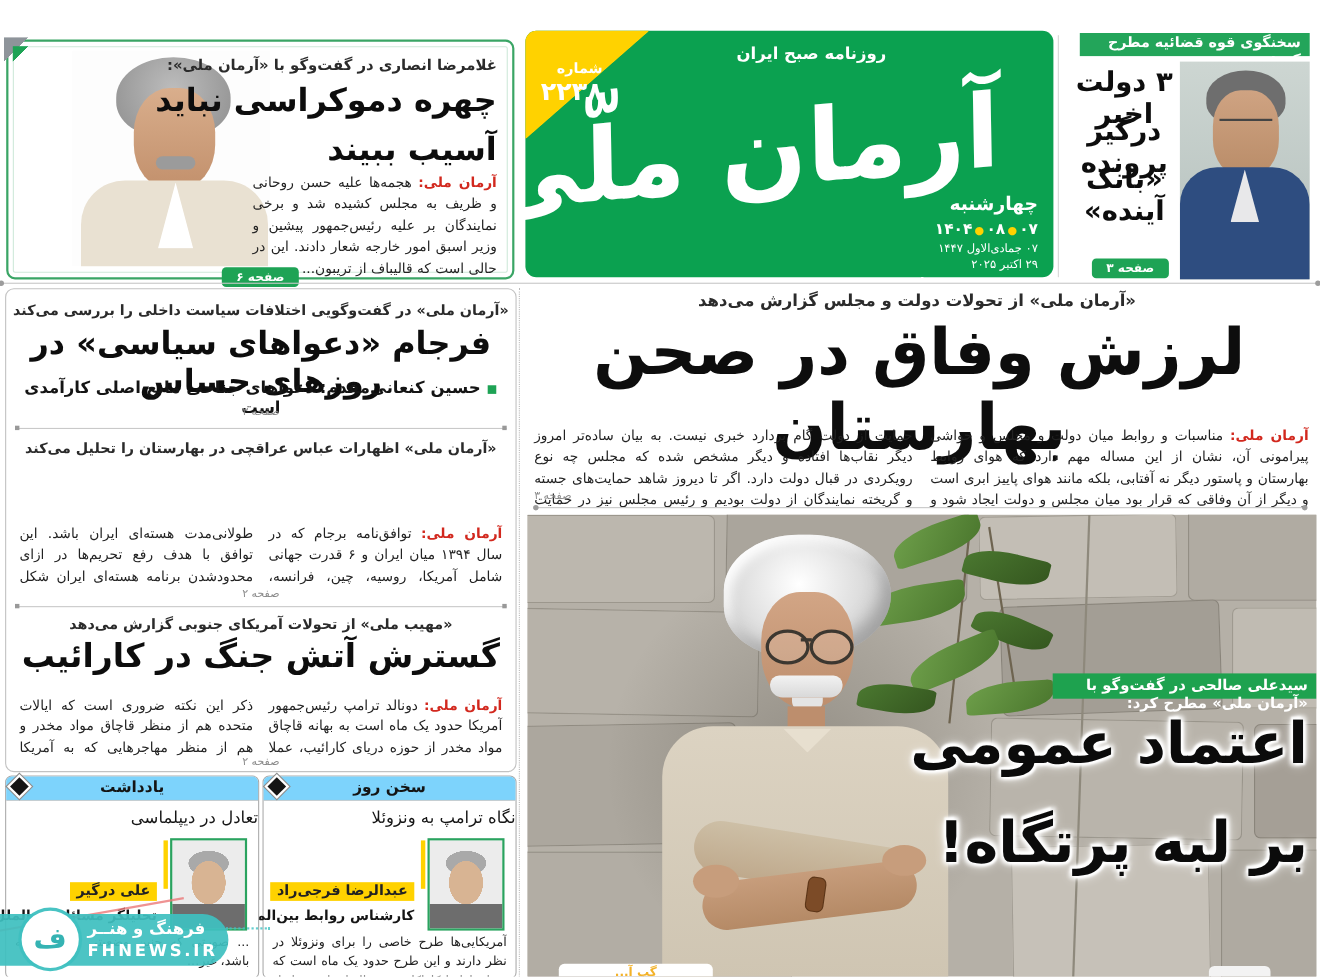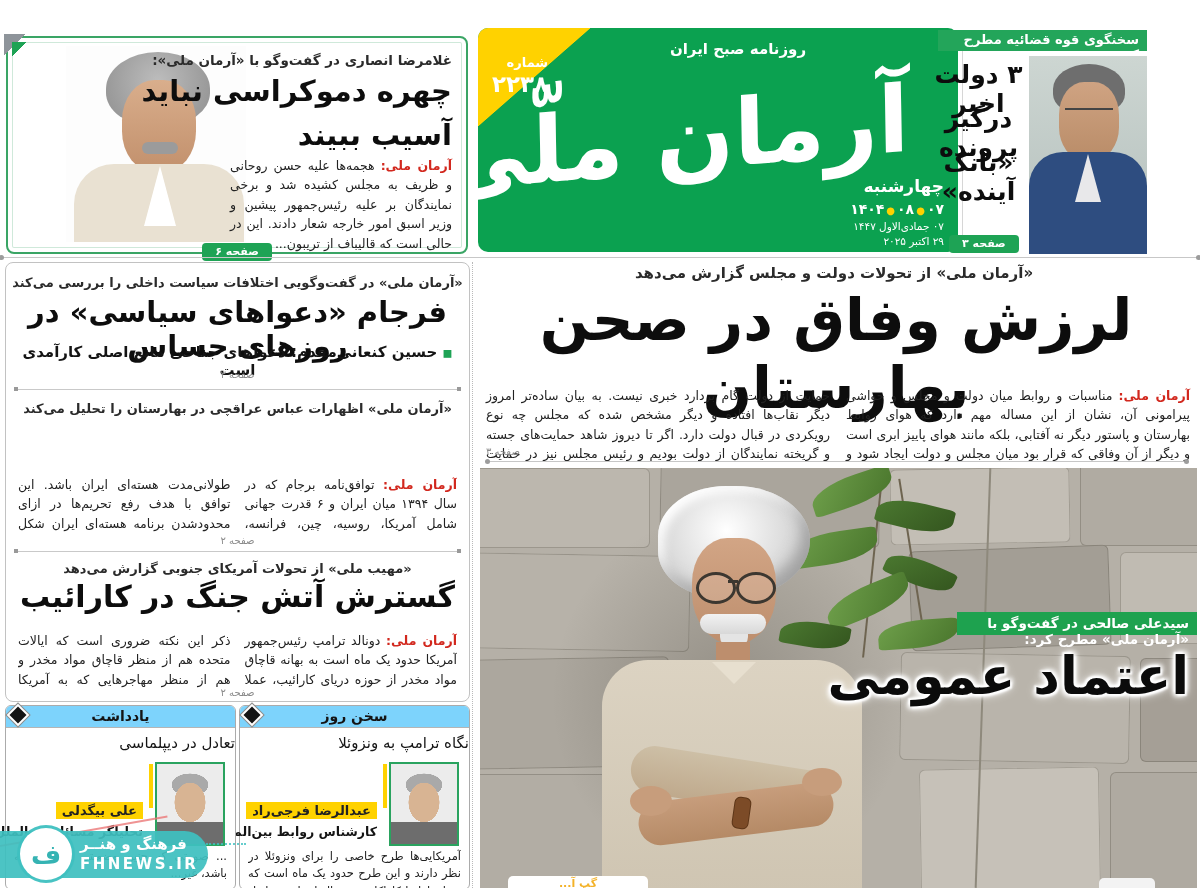--- a/index.html
+++ b/index.html
@@ -206,21 +206,21 @@
     </div>
     <div class="abs kicker" style="right:14px;top:14px;font-size:13.5px;">غلامرضا انصاری در گفت‌وگو با «آرمان ملی»:</div>
     <div class="abs headline" style="right:14px;top:36px;font-size:29px;">چهره دموکراسی نباید</div>
     <div class="abs headline" style="right:14px;top:80px;font-size:29px;">آسیب ببیند</div>
     <p class="abs body-txt jt" style="right:14px;width:222px;top:118px;margin:0;"><span class="red">آرمان ملی:</span> <span>هجمه‌ها علیه حسن روحانی و ظریف به مجلس کشیده شد و برخی نمایندگان بر علیه رئیس‌جمهور پیشین و وزیر اسبق امور خارجه شعار دادند. این در حالی است که قالیباف از تریبون...</span></p>
     <div class="abs" style="left:0;right:0;bottom:-9px;text-align:center;">
       <span class="badge">صفحه ۶</span>
     </div>
   </div>
 
-  <div class="abs" style="left:924px;top:0;width:229px;height:284px;">
+  <div class="abs" style="left:968px;top:0;width:229px;height:284px;">
     <div class="abs tr-kicker">سخنگوی قوه قضائیه مطرح کرد:</div>
     <div class="abs portrait2">
       <div class="p2-hair"></div>
       <div class="p2-face"></div>
       <div class="p2-gl"></div>
       <div class="p2-suit"></div>
       <div class="p2-shirt"></div>
     </div>
     <div class="abs headline tr-h" style="top:60px;">۳ دولت اخیر</div>
     <div class="abs headline tr-h" style="top:104px;">درگیر پرونده</div>
@@ -285,20 +285,21 @@
       <div class="collar"></div>
       <div class="arm1"></div>
       <div class="arm2"></div>
       <div class="hand1"></div>
       <div class="hand2"></div>
       <div class="watch"></div>
     </div>
 
     <div class="ph-kicker">سیدعلی صالحی در گفت‌وگو با «آرمان ملی» مطرح کرد:</div>
     <div class="ph-h" style="top:178px;">اعتماد عمومی</div>
+    <div class="ph-h" style="top:268px;">بر لبه پرتگاه!</div>
     <div class="cap-strip">گپ آ...</div>
     <div class="corner-tag"></div>
   </div>
 
   <div class="abs lcol">
 
     <div class="abs kicker lc-kicker" style="top:12px;">«آرمان ملی» در گفت‌وگویی اختلافات سیاست داخلی را بررسی می‌کند</div>
     <div class="abs headline lc-h" style="top:32px;font-size:29px;">فرجام «دعواهای سیاسی» در روزهای حساس</div>
     <div class="abs lc-sub" style="top:80px;"><span class="sq">◼</span> <span>حسین کنعانی‌مقدم: دعواهای جناحی مانع اصلی کارآمدی است</span></div>
     <div class="abs small-page lc-page" style="top:106px;">صفحه ۳</div>
@@ -331,21 +332,21 @@
     <div class="bb-role">کارشناس روابط بین‌الملل</div>
     <div class="bb-body">آمریکایی‌ها طرح خاصی را برای ونزوئلا در نظر دارند و این طرح حدود یک ماه است که در ارتباط با کاراکاس در حال اجراست. ابعاد این طرح معلوم نیست و به بهانه اینکه قایق‌های متعلق به ونزوئلا مواد مخدر حمل...</div>
   </div>
 
   <div class="abs bbox bb-note">
     <div class="bb-head">یادداشت</div>
     <div class="bb-dia"></div>
     <div class="bb-title">تعادل در دیپلماسی</div>
     <div class="bb-photo"></div>
     <div class="bb-ybar"></div>
-    <div class="bb-name">علی بیگدلی</div>
+    <div class="bb-name">علی درگیر</div>
     <div class="bb-role">تحلیلگر مسائل بین‌الملل</div>
     <div class="bb-body">... صورتی که چنین وضعیتی ادامه داشته باشد، غیر...</div>
   </div>
 
   <div class="abs wm-line"></div>
   <div class="abs wm">
     <div class="wm-circle">ف</div>
     <div class="wm-title">فرهنگ و هنــر</div>
     <div class="wm-site">FHNEWS.IR</div>
     <div class="wm-dots"></div>

